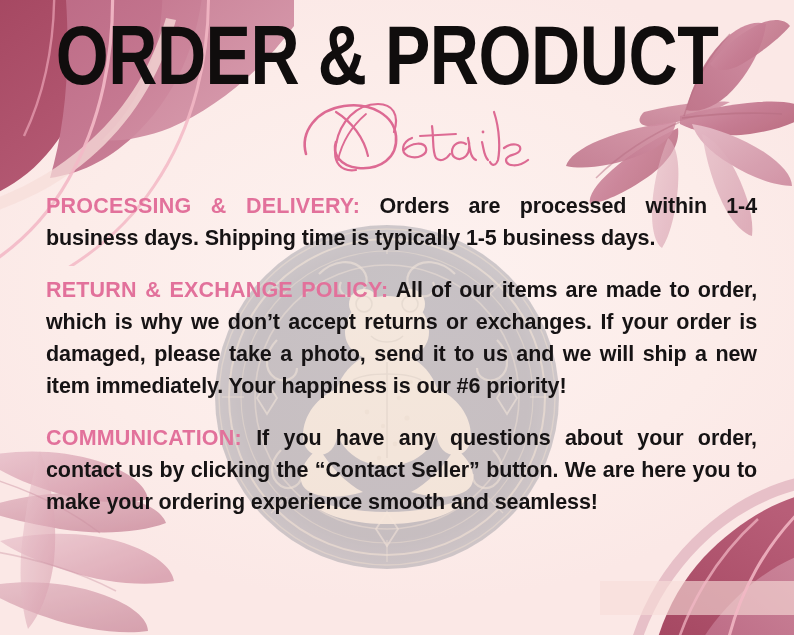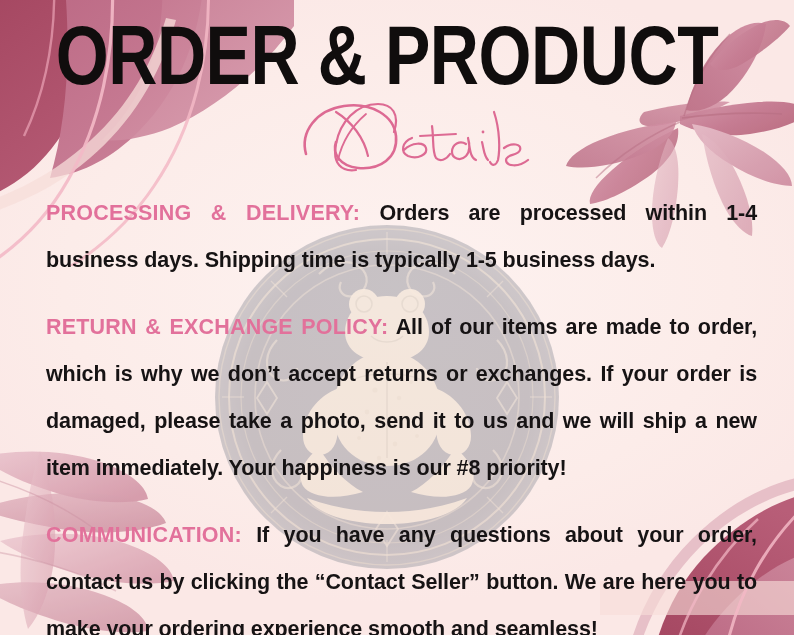--- a/index.html
+++ b/index.html
@@ -81,21 +81,21 @@
   #content {
     position: absolute;
     left: 46px;
     top: 190px;
     width: 711px;
     z-index: 3;
   }
   .para {
     margin: 0 0 20px 0;
     font-size: 21.5px;
-    line-height: 47px;
+    line-height: 32px;
     font-weight: 700;
     color: #161314;
     text-align: justify;
     text-justify: inter-word;
     letter-spacing: -0.1px;
   }
   .para:last-child { margin-bottom: 0; }
   .para .lead {
     color: #e2719b;
     letter-spacing: 0.2px;
@@ -326,21 +326,21 @@
     </svg>
   </div>
 
   <div id="content">
 
     <p class="para">
       <span class="lead">PROCESSING &amp; DELIVERY:</span><span> Orders are processed within 1-4 business days. Shipping time is typically 1-5 business days.</span>
     </p>
 
     <p class="para">
-      <span class="lead">RETURN &amp; EXCHANGE POLICY:</span><span> All of our items are made to order, which is why we don’t accept returns or exchanges. If your order is damaged, please take a photo, send it to us and we will ship a new item immediately. Your happiness is our #8 priority!</span>
+      <span class="lead">RETURN &amp; EXCHANGE POLICY:</span><span> All of our items are made to order, which is why we don’t accept returns or exchanges. If your order is damaged, please take a photo, send it to us and we will ship a new item immediately. Your happiness is our #6 priority!</span>
     </p>
 
 
     <p class="para">
       <span class="lead">COMMUNICATION:</span><span> If you have any questions about your order, contact us by clicking the “Contact Seller” button. We are here you to make your ordering experience smooth and seamless!</span>
     </p>
 
   </div>
 
 </div>

